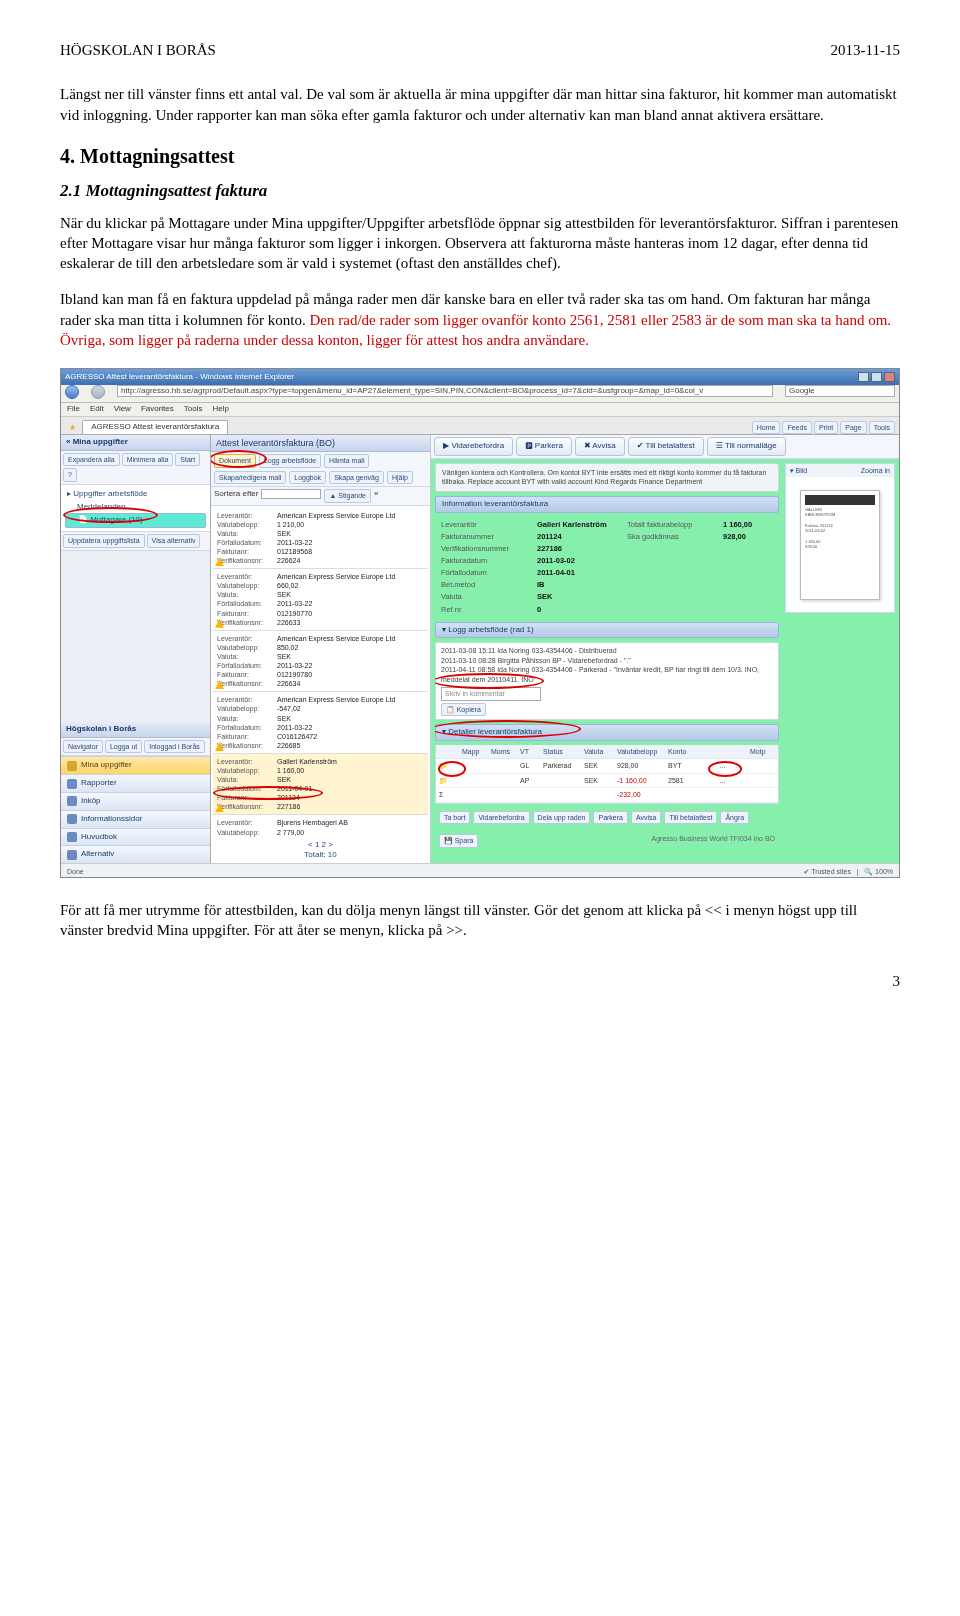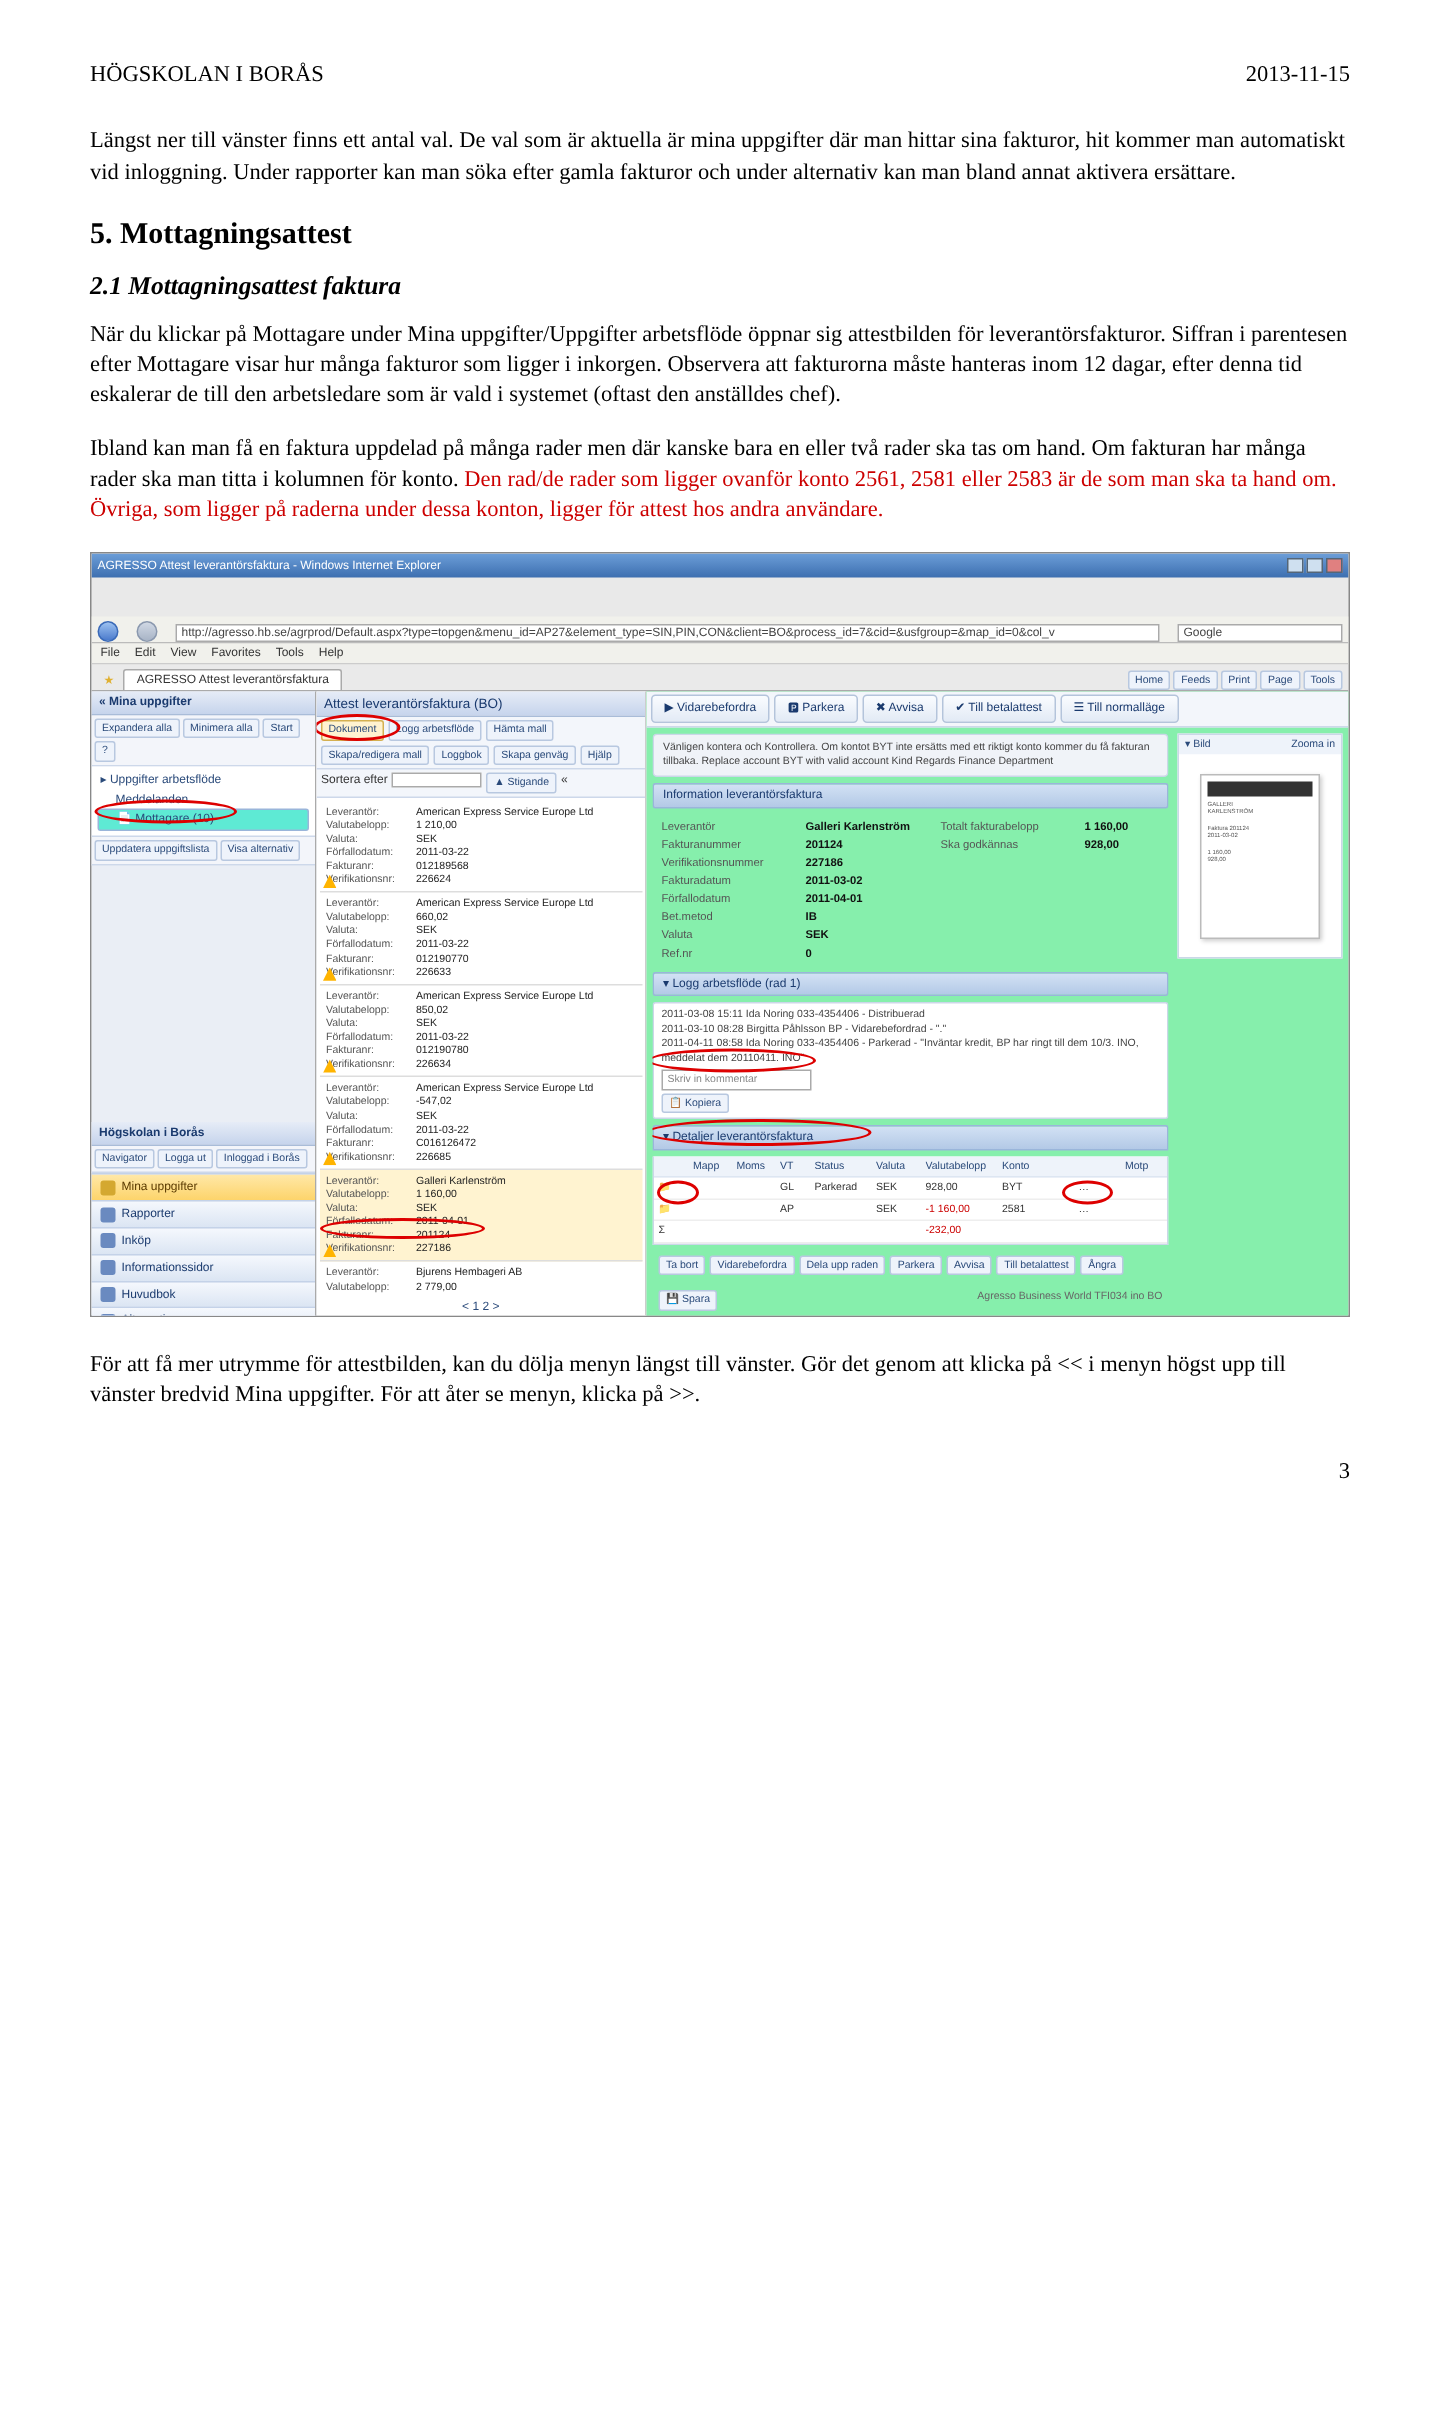--- a/index.html
+++ b/index.html
@@ -51,25 +51,24 @@
     align-items: center;
     padding: 0 4px;
     font-size: 8px;
   }
   .ss-titlebar .spacer { flex: 1; }
   .winbtn { width: 11px; height: 10px; background: #cfe0f0; margin-left: 2px; border: 1px solid #567; }
   .ss-addr {
     height: 18px;
     background: #f1f1ec;
     display: flex;
-    align-items: flex-end;
+    align-items: flex-start;
     padding: 0 4px;
     border-bottom: 1px solid #bbb;
     gap: 12px;
-    margin-top: 26px;
   }
   .ss-input {
     flex: 1;
     background: #fff;
     border: 1px solid #aaa;
     height: 12px;
     padding: 0 3px;
     font-size: 8px;
     color: #444;
     overflow: hidden;
@@ -358,21 +357,21 @@
 </head>
 <body>
 
 <div class="header-row">
   <span>HÖGSKOLAN I BORÅS</span>
   <span>2013-11-15</span>
 </div>
 
 <p class="para">Längst ner till vänster finns ett antal val. De val som är aktuella är mina uppgifter där man hittar sina fakturor, hit kommer man automatiskt vid inloggning. Under rapporter kan man söka efter gamla fakturor och under alternativ kan man bland annat aktivera ersättare.</p>
 
-<h2 class="section-title">5. Mottagningsattest</h2>
+<h2 class="section-title">4. Mottagningsattest</h2>
 <h3 class="subsection-title">2.1 Mottagningsattest faktura</h3>
 
 <p class="para">När du klickar på Mottagare under Mina uppgifter/Uppgifter arbetsflöde öppnar sig attestbilden för leverantörsfakturor. Siffran i parentesen efter Mottagare visar hur många fakturor som ligger i inkorgen. Observera att fakturorna måste hanteras inom 12 dagar, efter denna tid eskalerar de till den arbetsledare som är vald i systemet (oftast den anställdes chef).</p>
 
 <p class="para">
   <span>Ibland kan man få en faktura uppdelad på många rader men där kanske bara en eller två rader ska tas om hand. Om fakturan har många rader ska man titta i kolumnen för konto. </span><span class="red-text">Den rad/de rader som ligger ovanför konto 2561, 2581 eller 2583 är de som man ska ta hand om. Övriga, som ligger på raderna under dessa konton, ligger för attest hos andra användare.</span>
 </p>
 
 <div class="screenshot">
 

